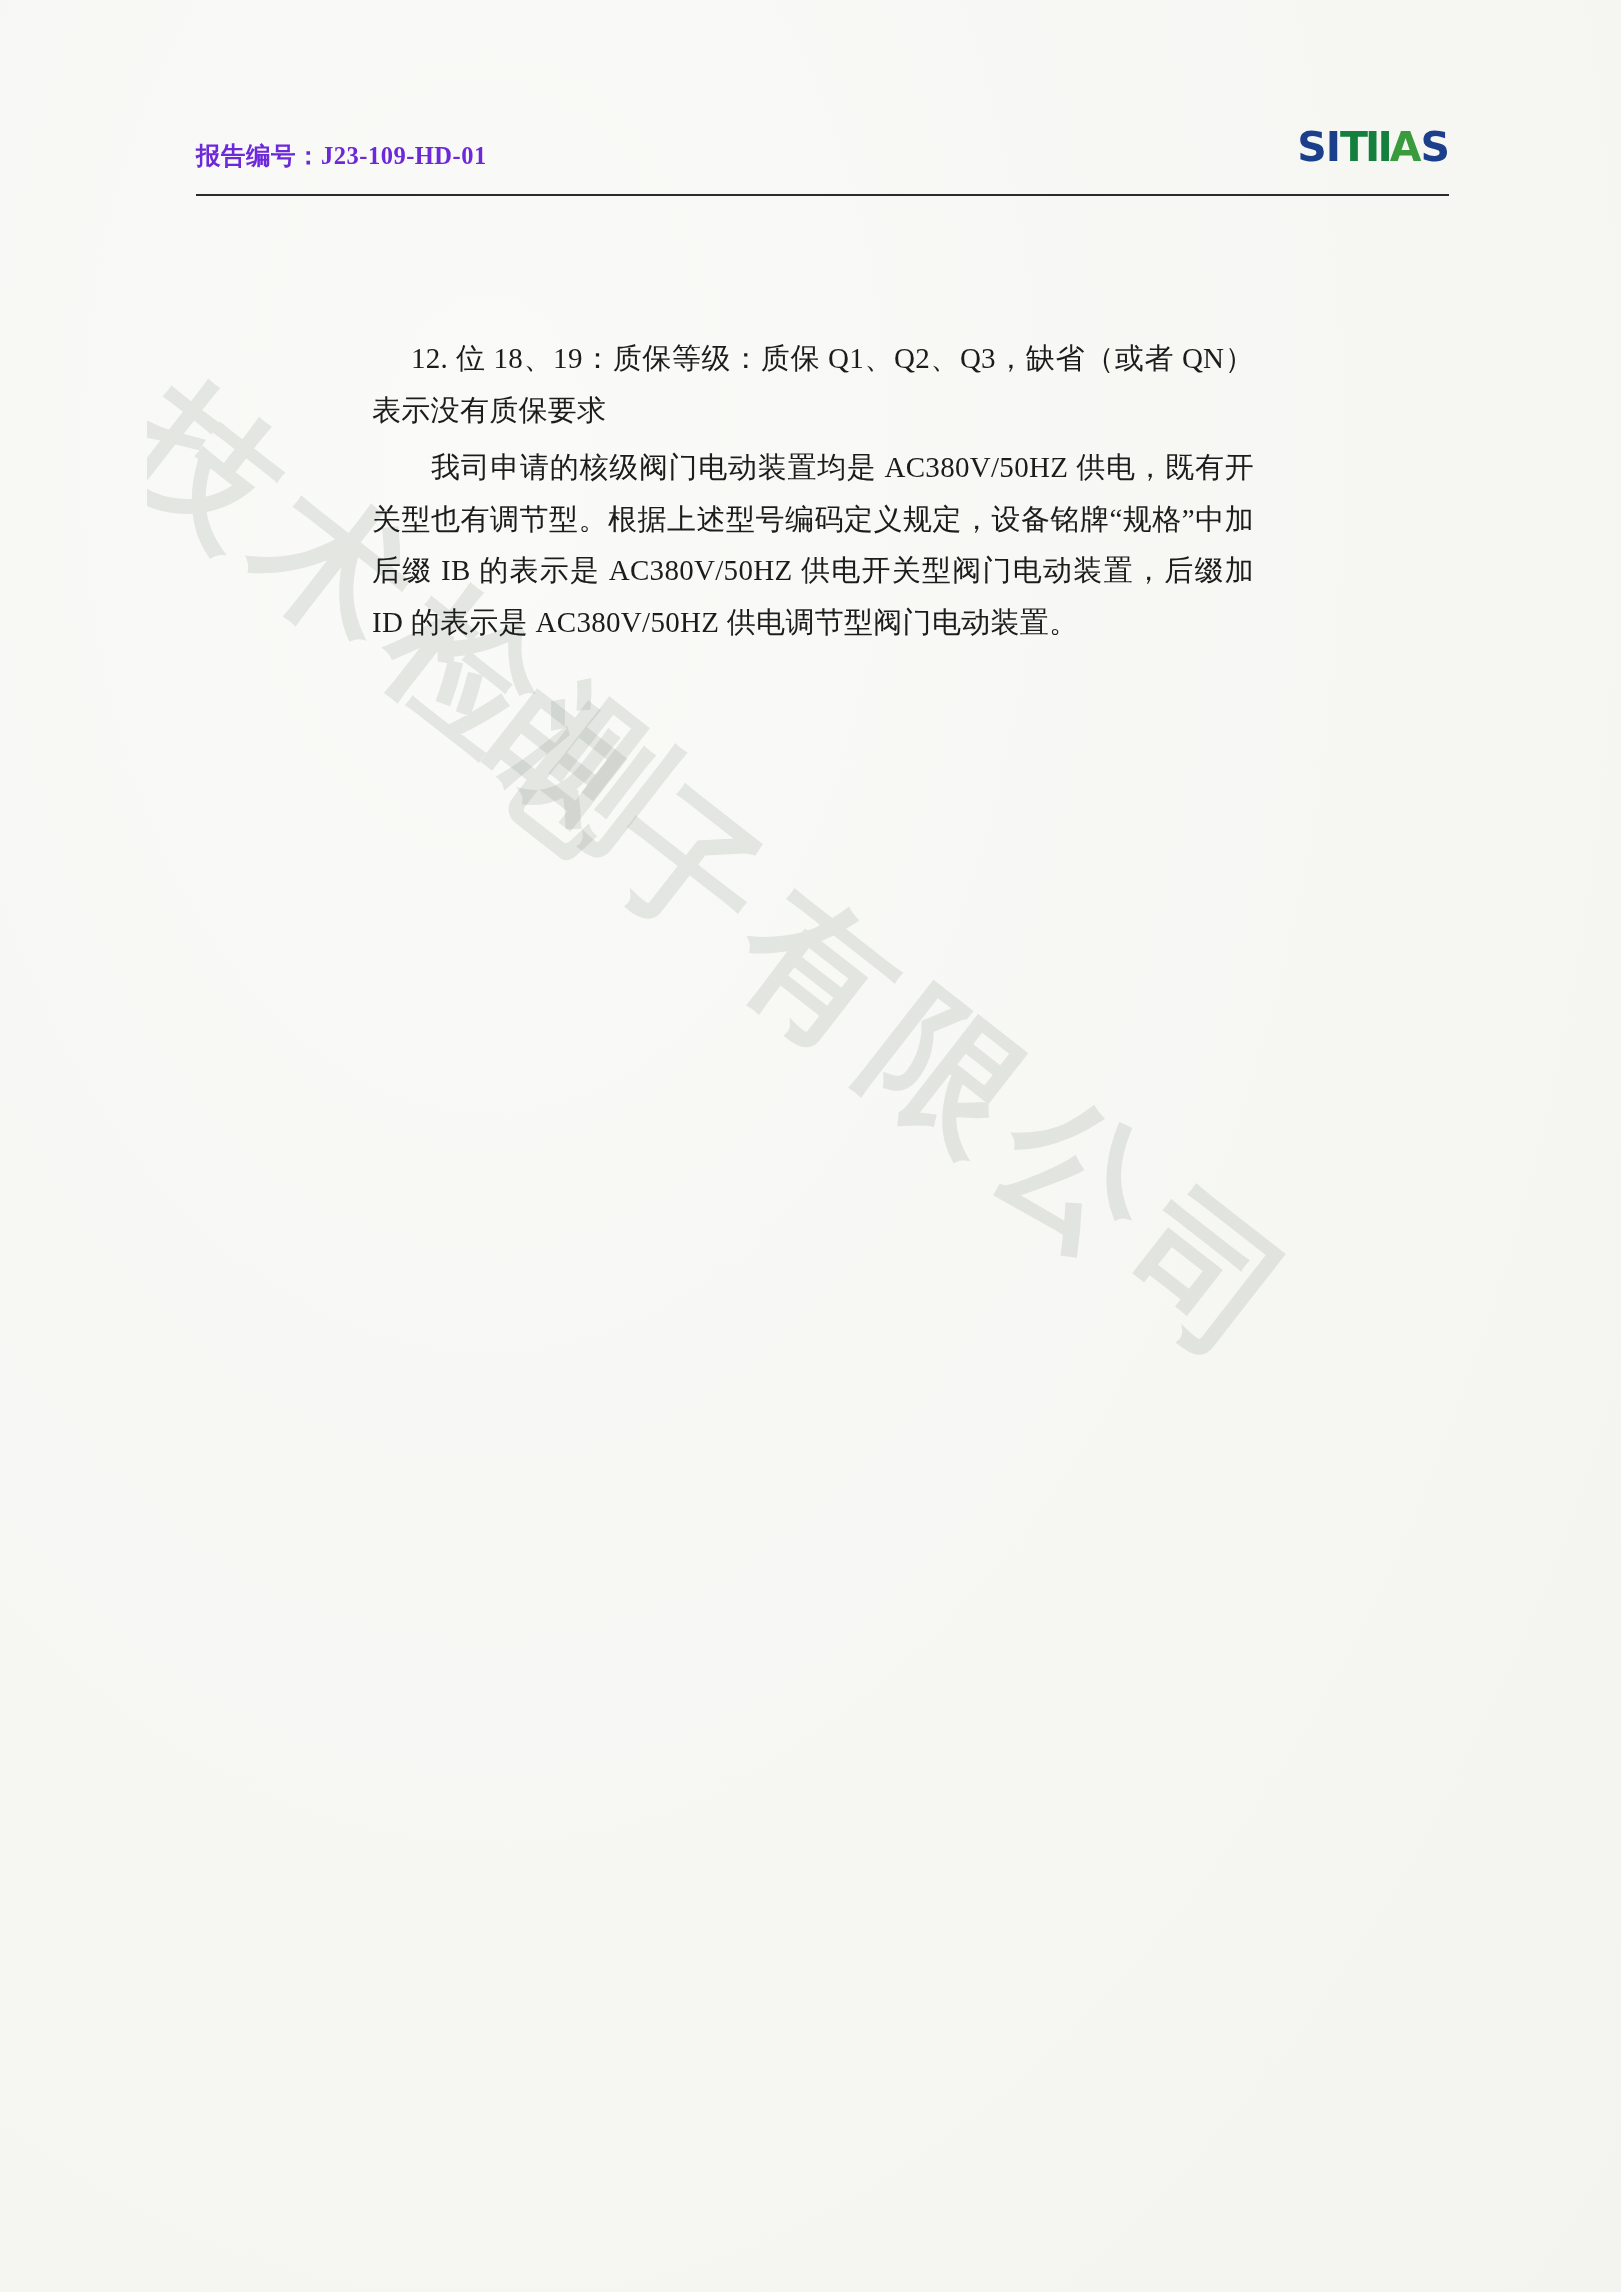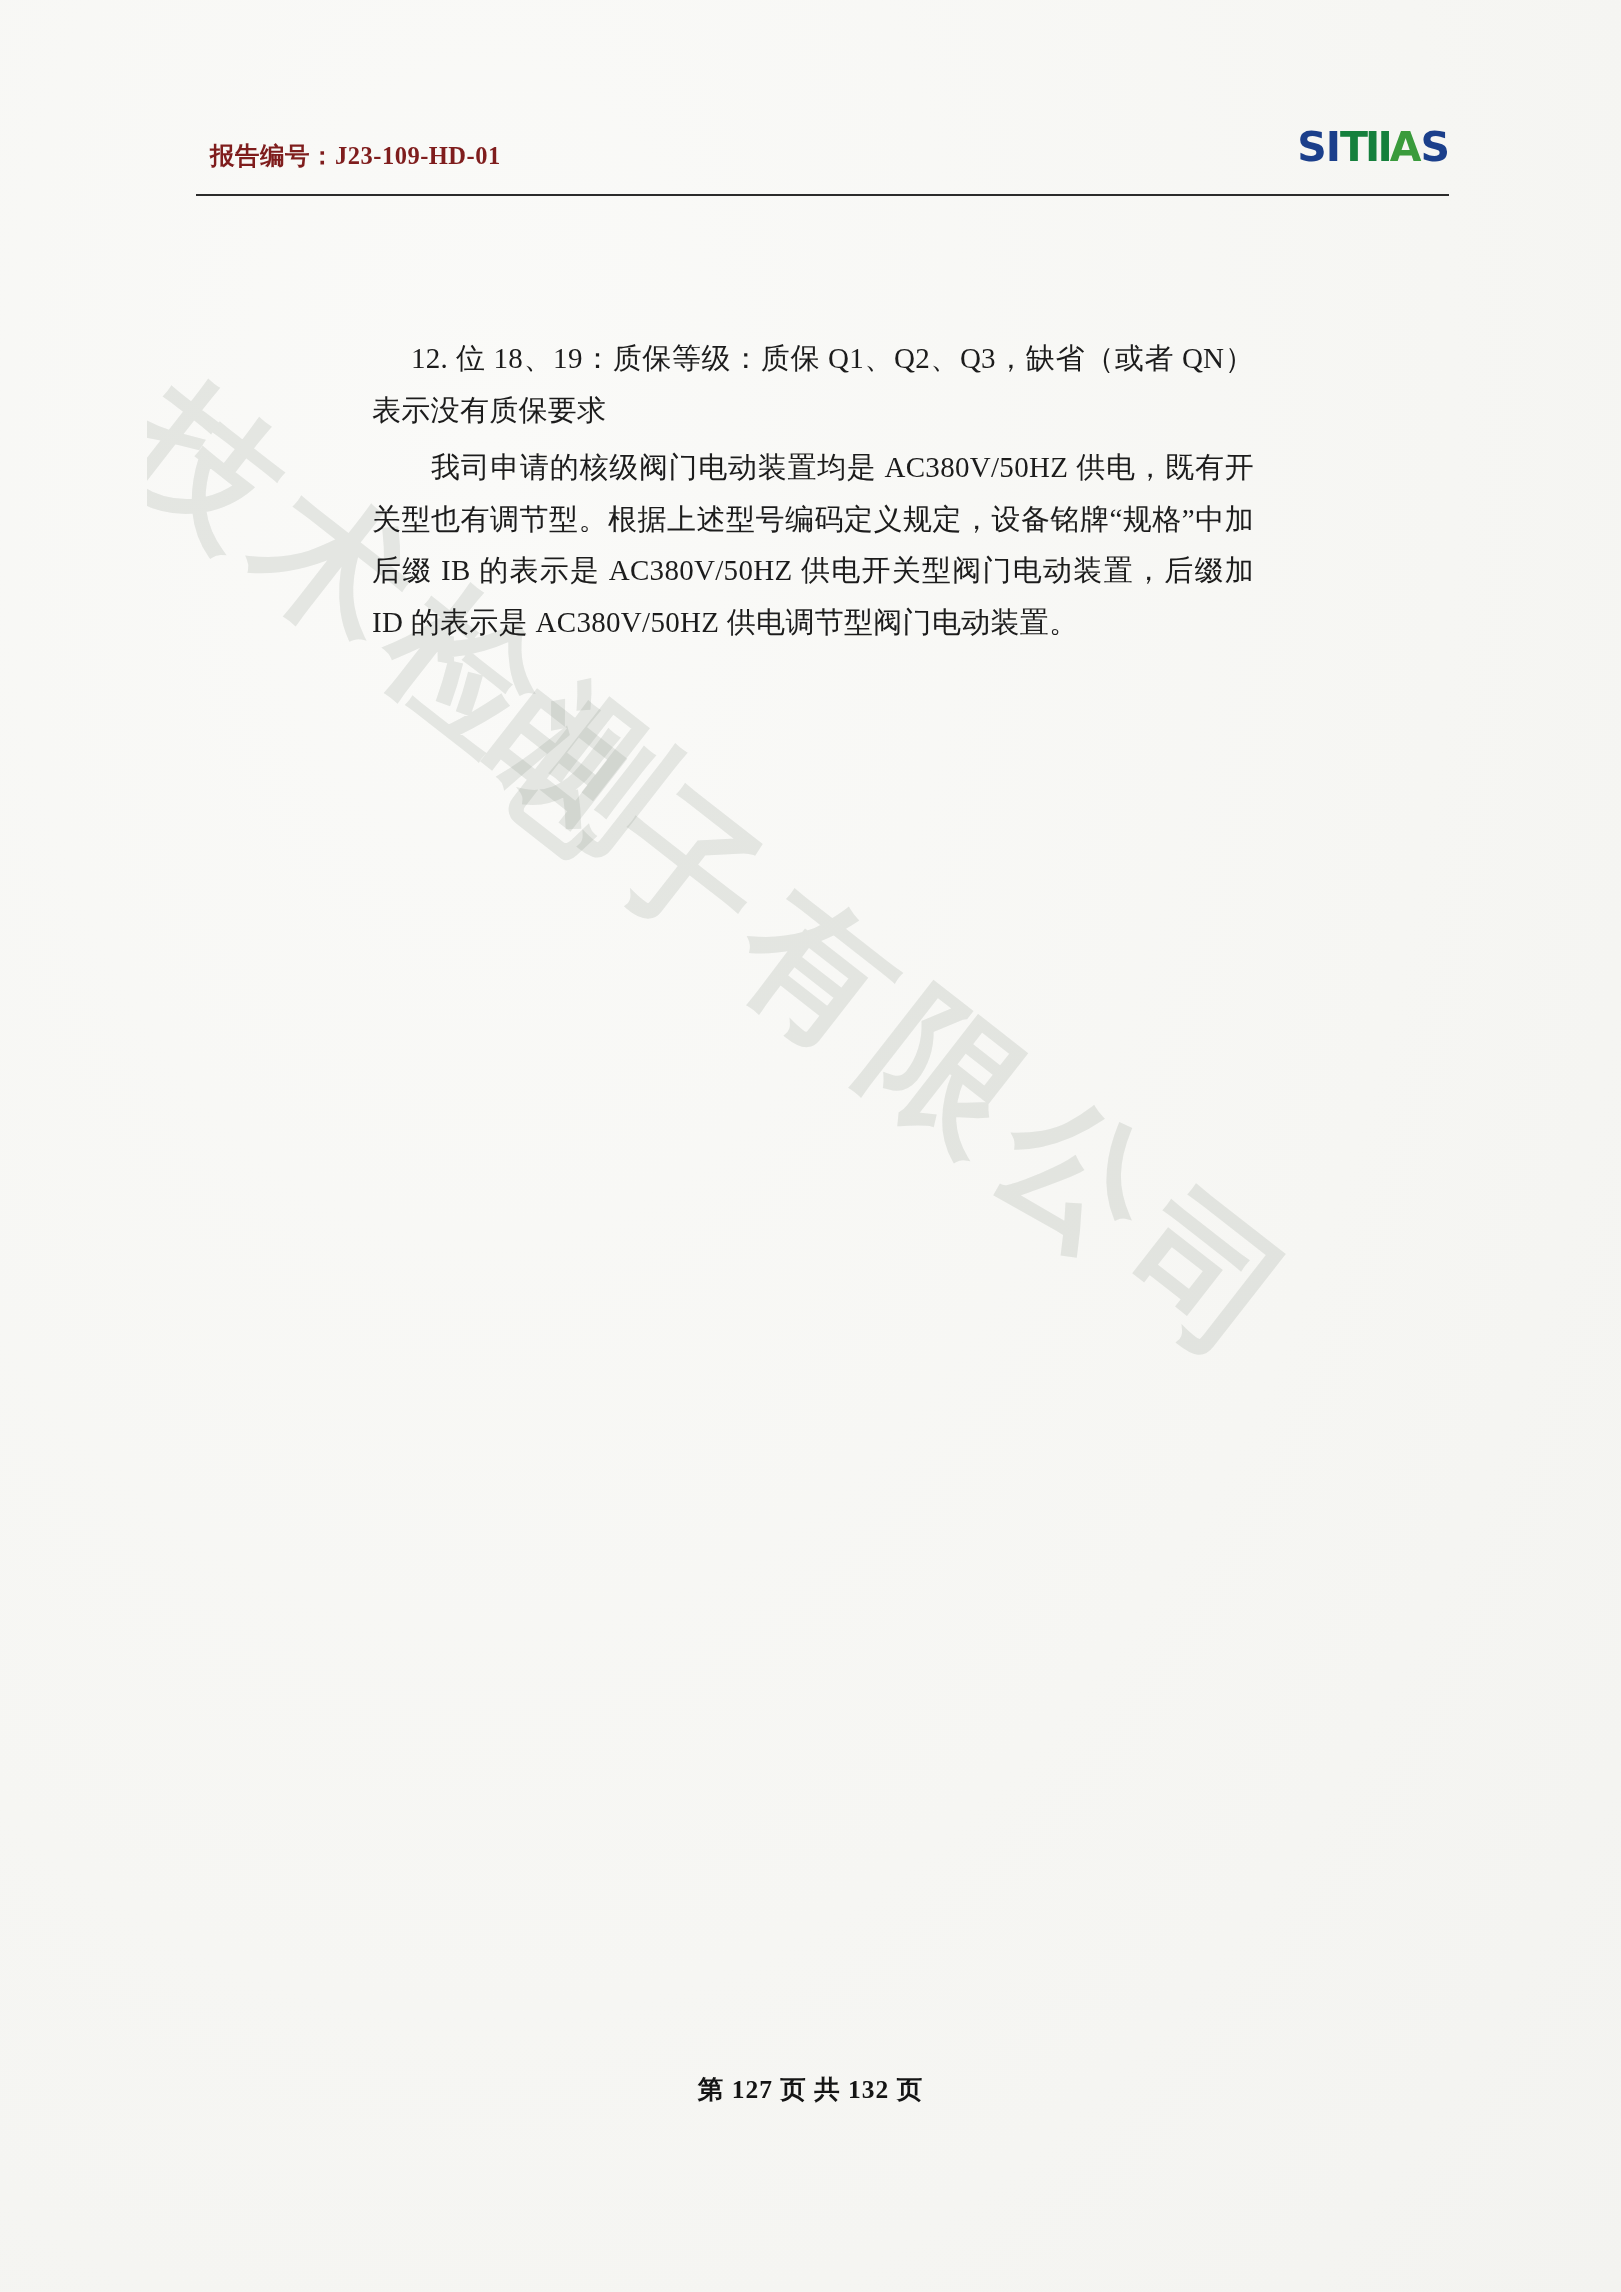--- a/index.html
+++ b/index.html
@@ -27,26 +27,26 @@
   
   .header {
     position: absolute;
     left: 196px;
     top: 127px;
     width: 1253px;
     height: 71px;
   }
   .header-code {
     position: absolute;
-    left: 14px;
+    left: 0;
     top: 11.8px;
     font-family: "Liberation Serif", serif;
     font-weight: bold;
     font-size: 24.5px;
-    color: #7f1d1d;
+    color: #6d28d9;
     letter-spacing: 0.5px;
     white-space: nowrap;
   }
   .header-rule {
     position: absolute;
     left: 0;
     right: 0;
     top: 67px;
     height: 2px;
     background: #2b2b2b;
@@ -150,15 +150,14 @@
   <div class="watermark">
     <span style="left: 59px; top: 19.6px;">技术检测</span>
     <span style="left: 412px; top: 323px;">电子有限公司</span>
   </div>
 
   <div class="content">
     <p class="indent-item">12. 位 18、19：质保等级：质保 Q1、Q2、Q3，缺省（或者 QN）表示没有质保要求</p>
     <p class="indent-para">我司申请的核级阀门电动装置均是 AC380V/50HZ 供电，既有开关型也有调节型。根据上述型号编码定义规定，设备铭牌“规格”中加后缀 IB 的表示是 AC380V/50HZ 供电开关型阀门电动装置，后缀加 ID 的表示是 AC380V/50HZ 供电调节型阀门电动装置。</p>
   </div>
 
-  <div class="footer">第 127 页 共 132 页</div>
 </div>
 
 
 </body></html>

